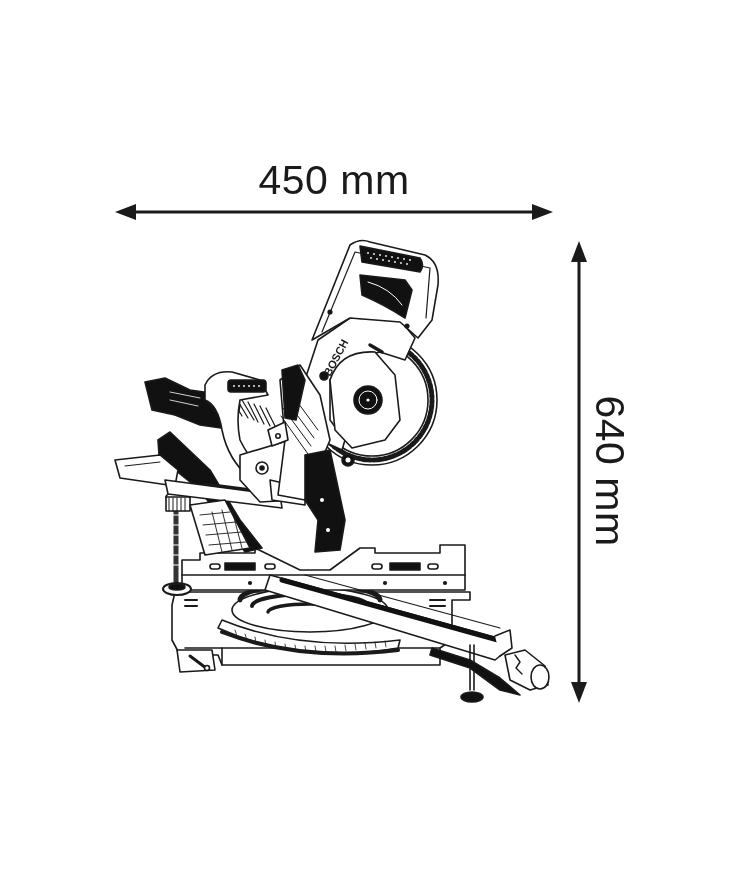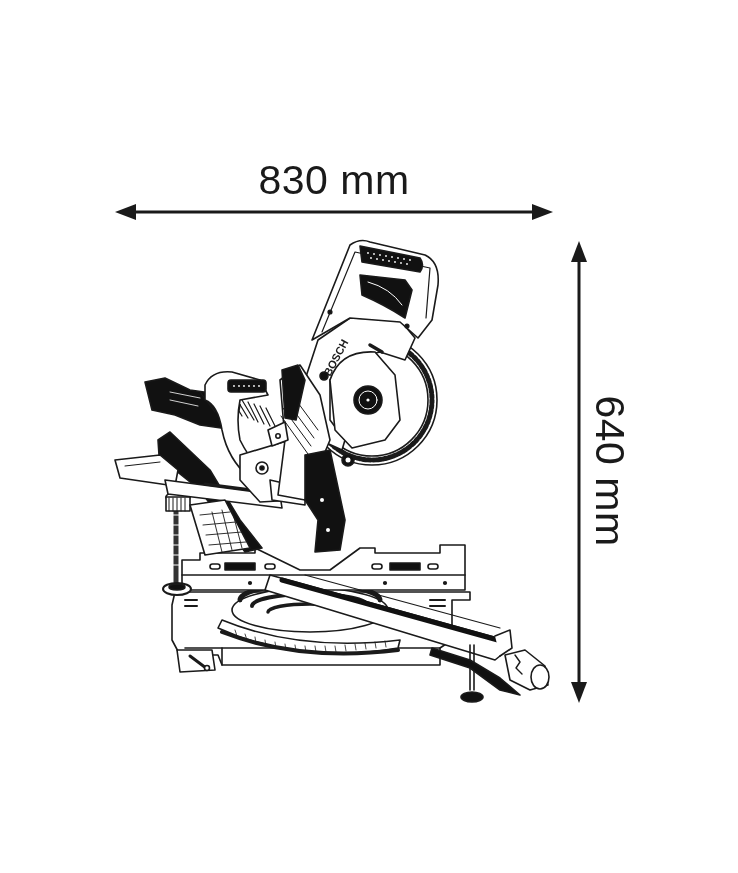--- a/index.html
+++ b/index.html
@@ -28,21 +28,21 @@
     <polygon points="553,212 532,204 532,220" fill="#1a1a1a"></polygon>
   </g>
 
   <g>
     <line x1="579" y1="255" x2="579" y2="690" stroke="#1a1a1a" stroke-width="3"></line>
     <polygon points="579,241 571,262 587,262" fill="#1a1a1a"></polygon>
     <polygon points="579,703 571,682 587,682" fill="#1a1a1a"></polygon>
   </g>
 </svg>
 
-<div class="dim-label-h">830 mm</div>
+<div class="dim-label-h">450 mm</div>
 <div class="dim-label-v">640 mm</div>
 
 <svg class="layer" width="738" height="873" viewBox="0 0 738 873" fill="none" stroke="#1a1a1a" stroke-width="1.6" stroke-linejoin="round" stroke-linecap="round">
 
   <g>
 
     <path d="M175,592 L470,592 L470,600 L452,600 L452,640 L440,648 L440,665 L222,665 L218,655 L180,655 L172,640 L172,605 Z" fill="#fff"></path>
     <line x1="185" y1="648" x2="440" y2="648"></line>
     <line x1="222" y1="665" x2="222" y2="648"></line>
 

